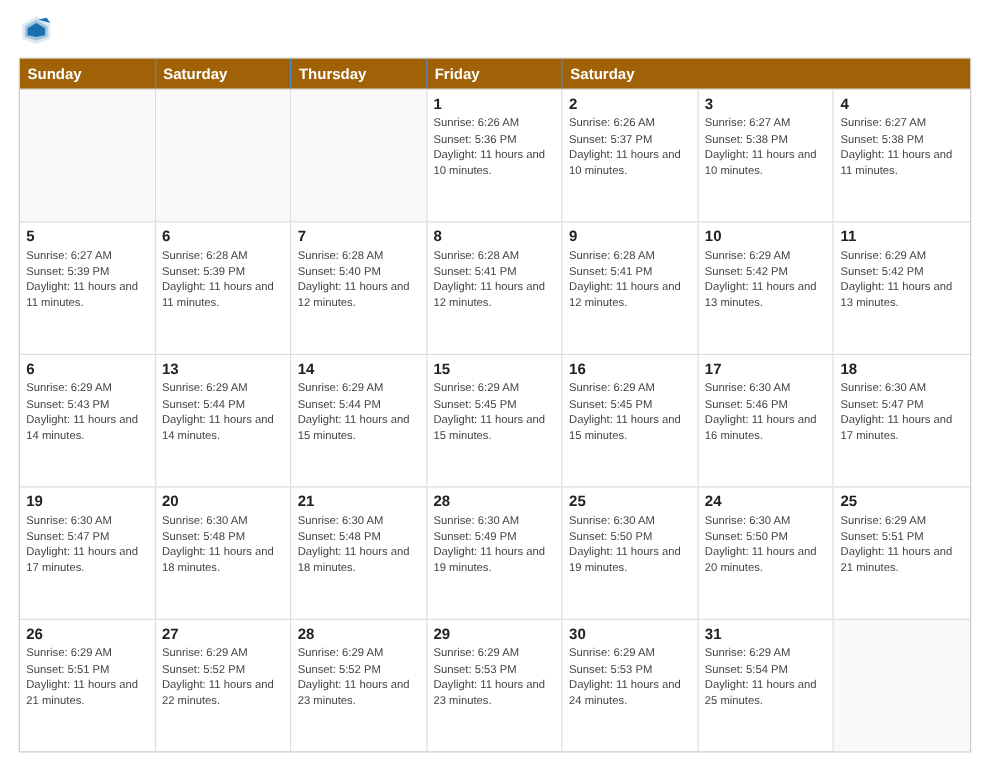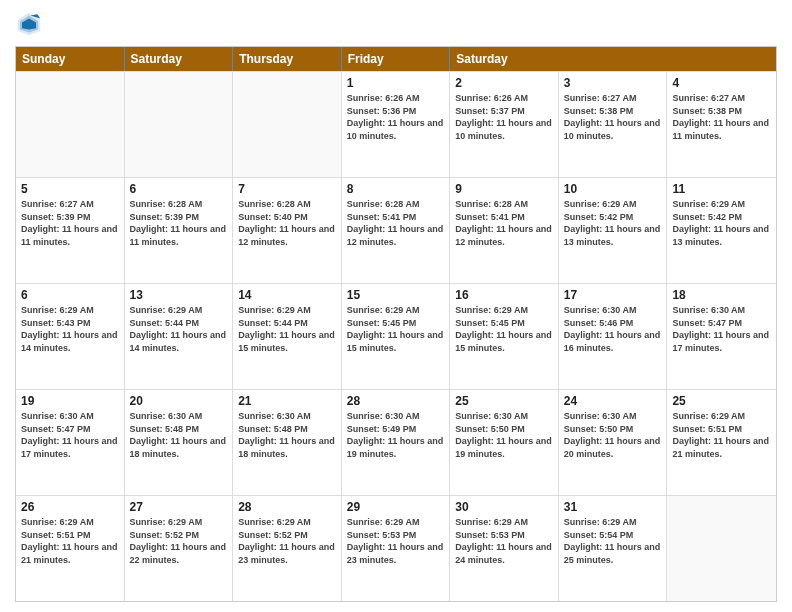--- a/index.html
+++ b/index.html
@@ -96,21 +96,20 @@
     .day-num {
       font-size: 12px;
       font-weight: bold;
       color: #222;
       margin-bottom: 1px;
     }
     .day-info {
       font-size: 9px;
       color: #444;
       line-height: 1.4;
-      font-weight: bold;
     }
   </style>
 </head>
 <body>
 
 <div class="page">
   <div class="header">
     <div class="logo">
       <svg class="logo-icon" viewBox="0 0 40 40">
         <polygon points="20,4 36,14 36,30 20,36 4,30 4,14" fill="#1a6faf" opacity="0.15"></polygon>

